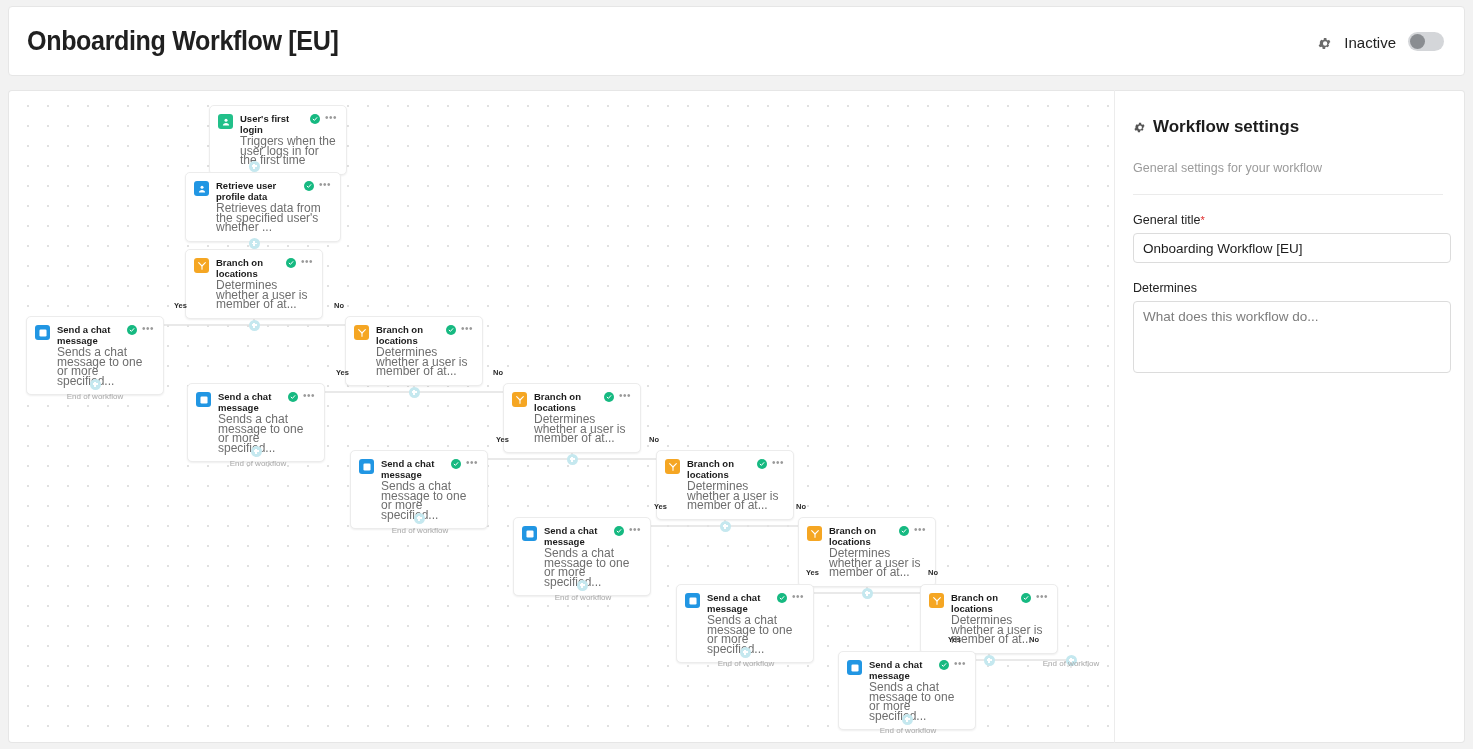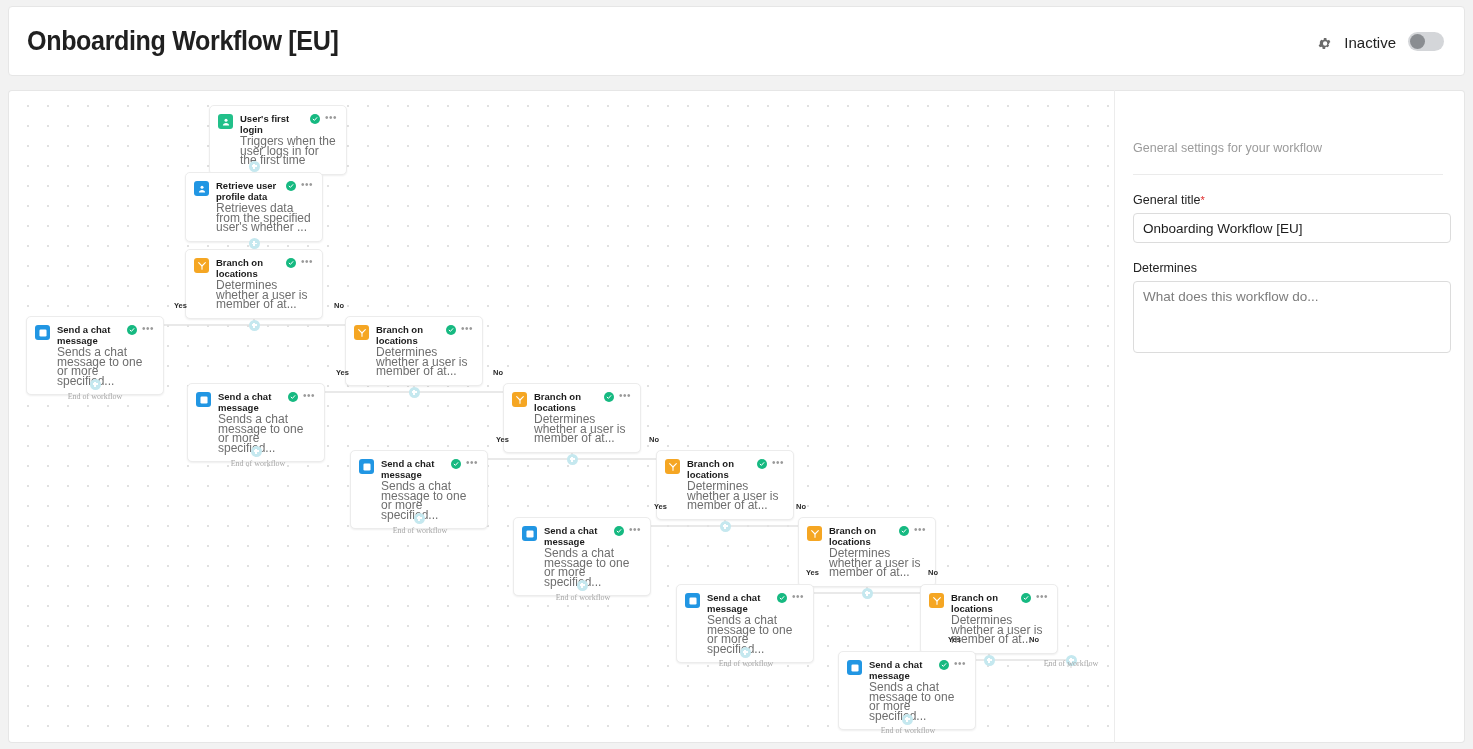--- a/index.html
+++ b/index.html
@@ -107,21 +107,21 @@
     content: ""; position: absolute; background: #ffffff;
   }
   .plus::before { width: 5px; height: 1.4px; }
   .plus::after { width: 1.4px; height: 5px; }
 
   .edge-label {
     position: absolute; font-size: 7.5px; font-weight: bold;
     color: #2a2a2a; white-space: nowrap;
   }
   .eow {
-    position: absolute; font-size: 8px; color: #a7a7a7; white-space: nowrap; font-family: Liberation Serif, serif;
+    position: absolute; font-size: 8px; color: #a7a7a7; white-space: nowrap;
   }
 
   
   #panel {
     position: absolute; left: 1114px; top: 90px;
     width: 351px; height: 653px;
     background: #ffffff;
     border: 1px solid #e6e6e6;
     border-left: 1px solid #ececec;
     border-radius: 0 4px 4px 0;
@@ -233,21 +233,21 @@
               <div class="badge">
                 <svg viewBox="0 0 24 24" fill="none" stroke="#fff" stroke-width="4" stroke-linecap="round" stroke-linejoin="round">
                   <path d="M4.5 12.5l5 5 10-11"></path>
                 </svg>
               </div>
               <div class="dots">•••</div>
             </div>
             <div class="node-desc">Triggers when the user logs in for the first time</div>
           </div>
         </div>
-        <div class="node" style="left: 176px; top: 81px; width: 138px;">
+        <div class="node" style="left: 176px; top: 81px; width: 156px;">
           <div class="node-icon" style="background:#2196e3">
             <svg viewBox="0 0 24 24" fill="#fff">
               <circle cx="12" cy="7.5" r="3.6"></circle>
               <path d="M4.5 20.5c0-4.2 3.4-6.4 7.5-6.4s7.5 2.2 7.5 6.4z"></path>
             </svg>
           </div>
           <div class="node-body">
             <div class="node-head">
               <div class="node-title">Retrieve user profile data</div>
               <div class="badge">
@@ -527,20 +527,28 @@
         <div class="eow" style="left: 249px; top: 368px; transform: translateX(-50%);">End of workflow</div>
         <div class="eow" style="left: 411px; top: 435px; transform: translateX(-50%);">End of workflow</div>
         <div class="eow" style="left: 574px; top: 502px; transform: translateX(-50%);">End of workflow</div>
         <div class="eow" style="left: 737px; top: 568px; transform: translateX(-50%);">End of workflow</div>
         <div class="eow" style="left: 1062px; top: 568px; transform: translateX(-50%);">End of workflow</div>
         <div class="eow" style="left: 899px; top: 635px; transform: translateX(-50%);">End of workflow</div>
       </div>
   </div>
 
   <div id="panel">
+    <div id="panel-title">
+      <span>
+        <svg class="gear" viewBox="0 0 24 24" fill="currentColor" aria-hidden="true">
+          <path d="M19.4 13a7.8 7.8 0 0 0 0-2l2-1.6-2-3.4-2.4 1a7.6 7.6 0 0 0-1.7-1L15 3.2h-4l-.3 2.7a7.6 7.6 0 0 0-1.7 1l-2.4-1-2 3.4L4.6 11a7.8 7.8 0 0 0 0 2l-2 1.6 2 3.4 2.4-1c.5.4 1.1.8 1.7 1l.3 2.7h4l.3-2.7c.6-.2 1.2-.6 1.7-1l2.4 1 2-3.4-2-1.6zM13 15.5A3.5 3.5 0 1 1 16.5 12 3.5 3.5 0 0 1 13 15.5z"></path>
+        </svg>
+      </span>
+      <span>Workflow settings</span>
+    </div>
     <div id="panel-sub">General settings for your workflow</div>
     <div id="panel-divider"></div>
 
     <div class="field-label">
       <span>General title</span><span class="req">*</span>
     </div>
     <input class="text-input" type="text" value="Onboarding Workflow [EU]" style="">
 
     <div class="field-label">Determines</div>
     <textarea class="text-area" placeholder="What does this workflow do..." style=""></textarea>

